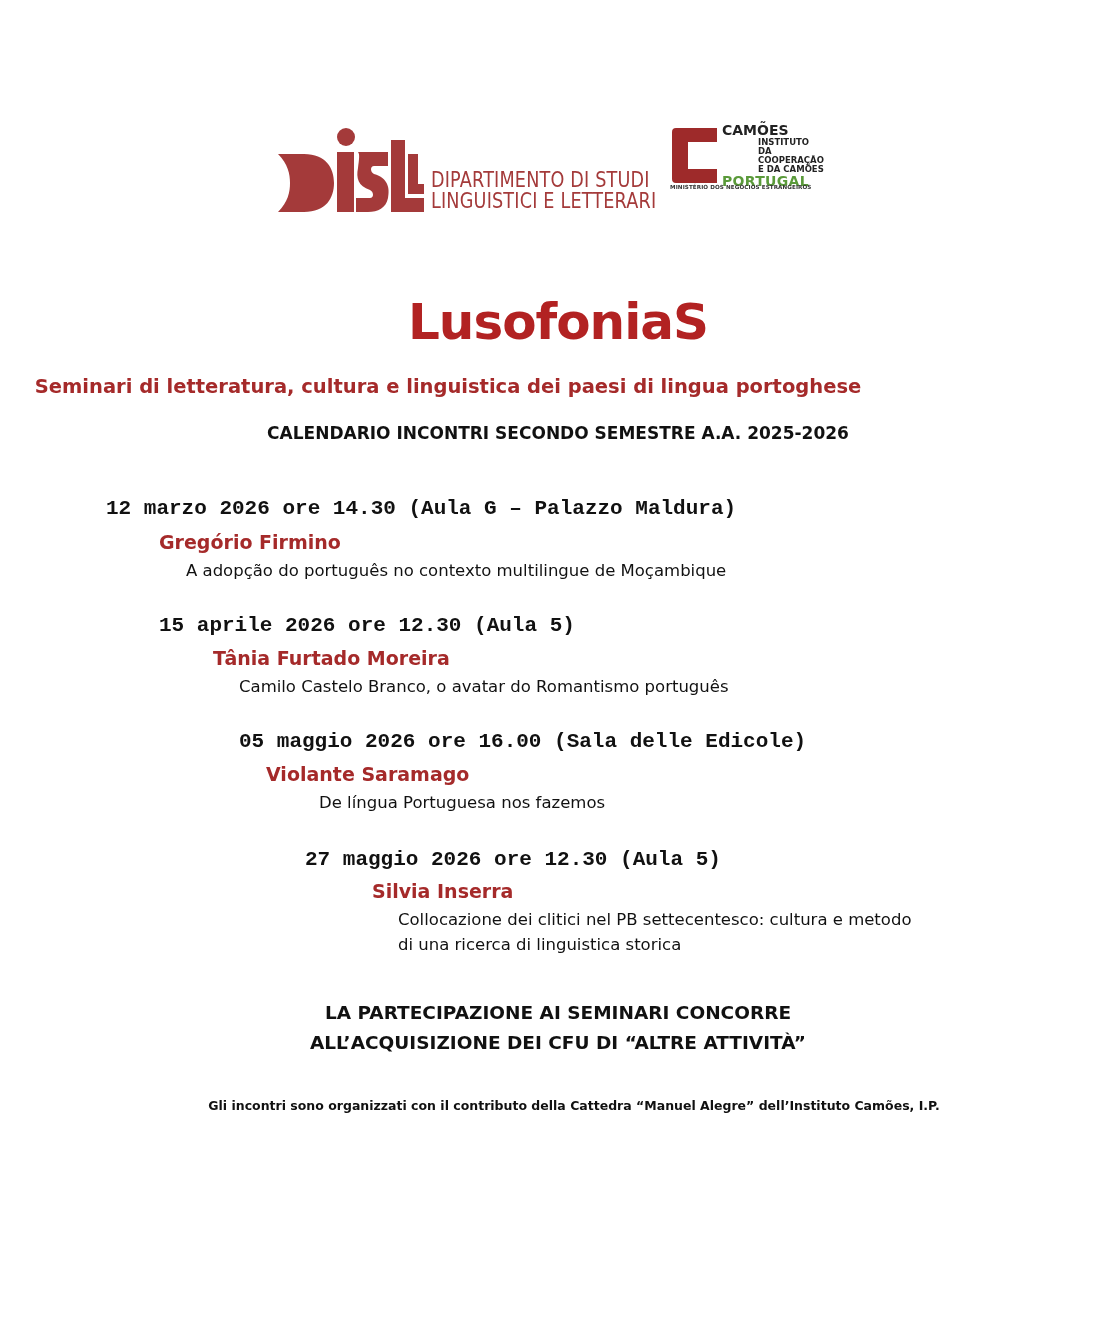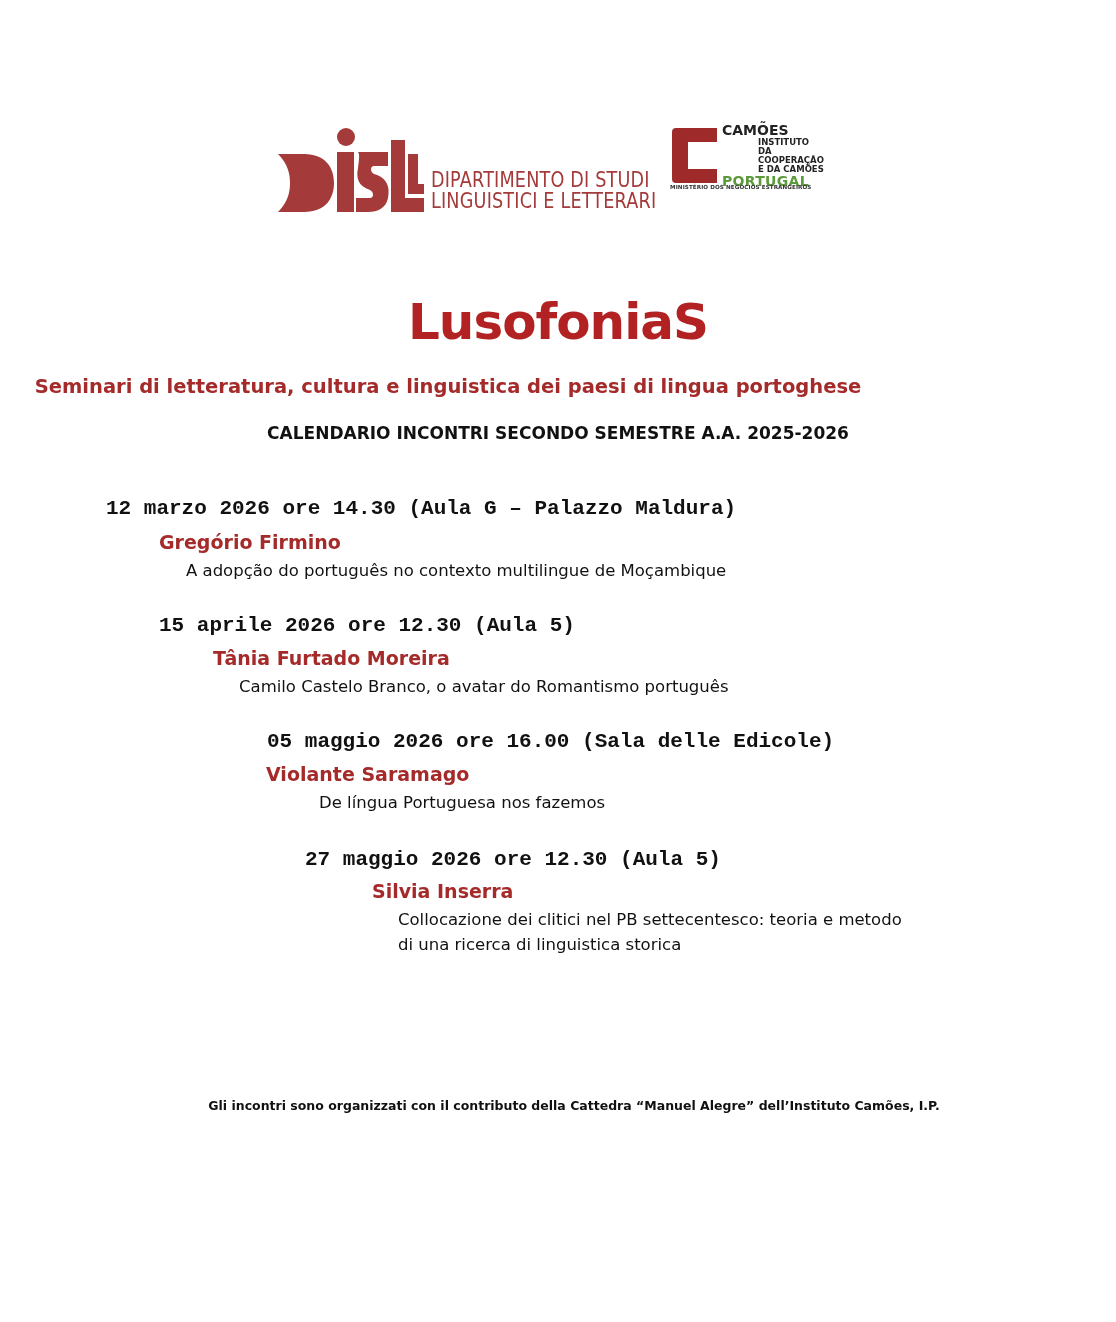--- a/index.html
+++ b/index.html
@@ -91,25 +91,27 @@
 <div class="abs calendar">CALENDARIO INCONTRI SECONDO SEMESTRE A.A. 2025-2026</div>
 
 <div class="abs ev-date" style="left:106px; top:495px;">12 marzo 2026 ore 14.30 (Aula G – Palazzo Maldura)</div>
 <div class="abs ev-name" style="left:159px; top:529px;">Gregório Firmino</div>
 <div class="abs ev-topic" style="left:186px; top:559px;">A adopção do português no contexto multilingue de Moçambique</div>
 
 <div class="abs ev-date" style="left:159px; top:612px;">15 aprile 2026 ore 12.30 (Aula 5)</div>
 <div class="abs ev-name" style="left:213px; top:645px;">Tânia Furtado Moreira</div>
 <div class="abs ev-topic" style="left:239px; top:675px;">Camilo Castelo Branco, o avatar do Romantismo português</div>
 
-<div class="abs ev-date" style="left:239px; top:728px;margin-left:28px;">05 maggio 2026 ore 16.00 (Sala delle Edicole)</div>
+<div class="abs ev-date" style="left:239px; top:728px;">05 maggio 2026 ore 16.00 (Sala delle Edicole)</div>
 <div class="abs ev-name" style="left:266px; top:761px;">Violante Saramago</div>
 <div class="abs ev-topic" style="left:319px; top:791px;">De língua Portuguesa nos fazemos</div>
 
 <div class="abs ev-date" style="left:305px; top:846px;">27 maggio 2026 ore 12.30 (Aula 5)</div>
 <div class="abs ev-name" style="left:372px; top:878px;">Silvia Inserra</div>
-<div class="abs ev-topic" style="left:398px; top:908px;">Collocazione dei clitici nel PB settecentesco: teoria e metodo</div>
+<div class="abs ev-topic" style="left:398px; top:908px;">Collocazione dei clitici nel PB settecentesco: cultura e metodo</div>
 <div class="abs ev-topic" style="left:398px; top:933px;">di una ricerca di linguistica storica</div>
 
 <div class="abs notice">
+  <div>LA PARTECIPAZIONE AI SEMINARI CONCORRE</div>
+  <div>ALL’ACQUISIZIONE DEI CFU DI “ALTRE ATTIVITÀ”</div>
 </div>
 
 <div class="abs footer">Gli incontri sono organizzati con il contributo della Cattedra “Manuel Alegre” dell’Instituto Camões, I.P.</div>
 
 </body></html>

